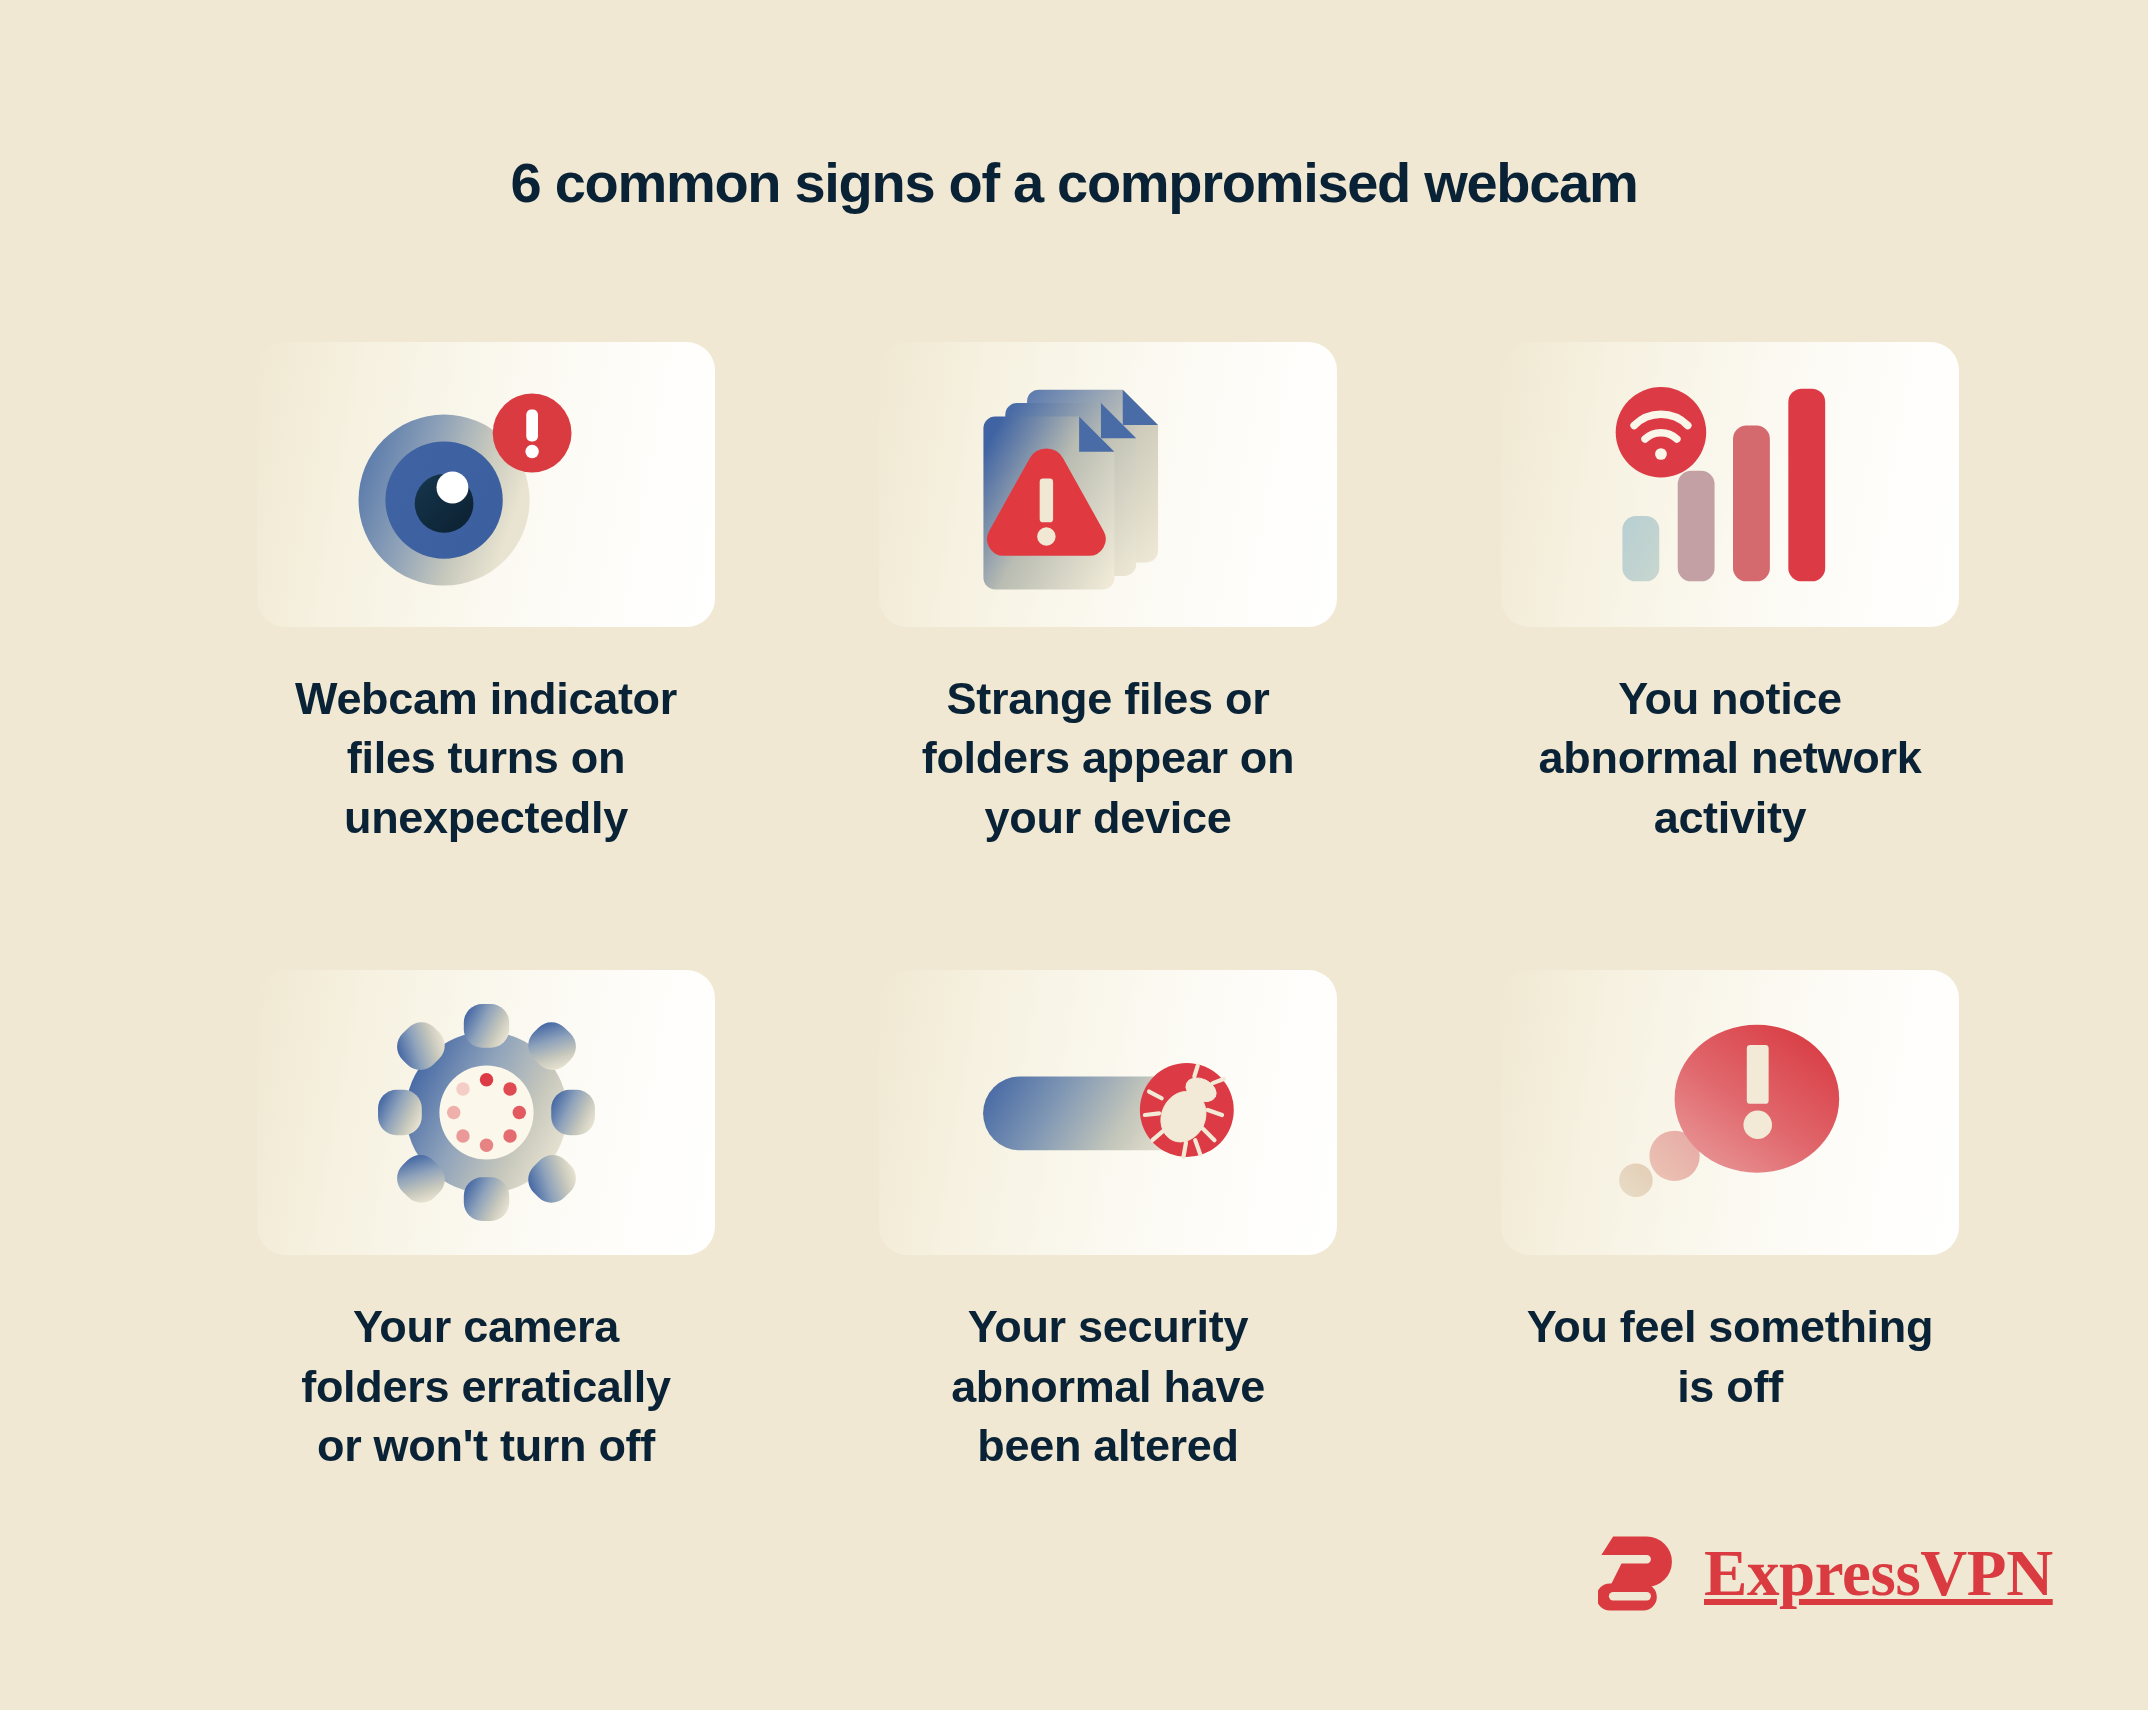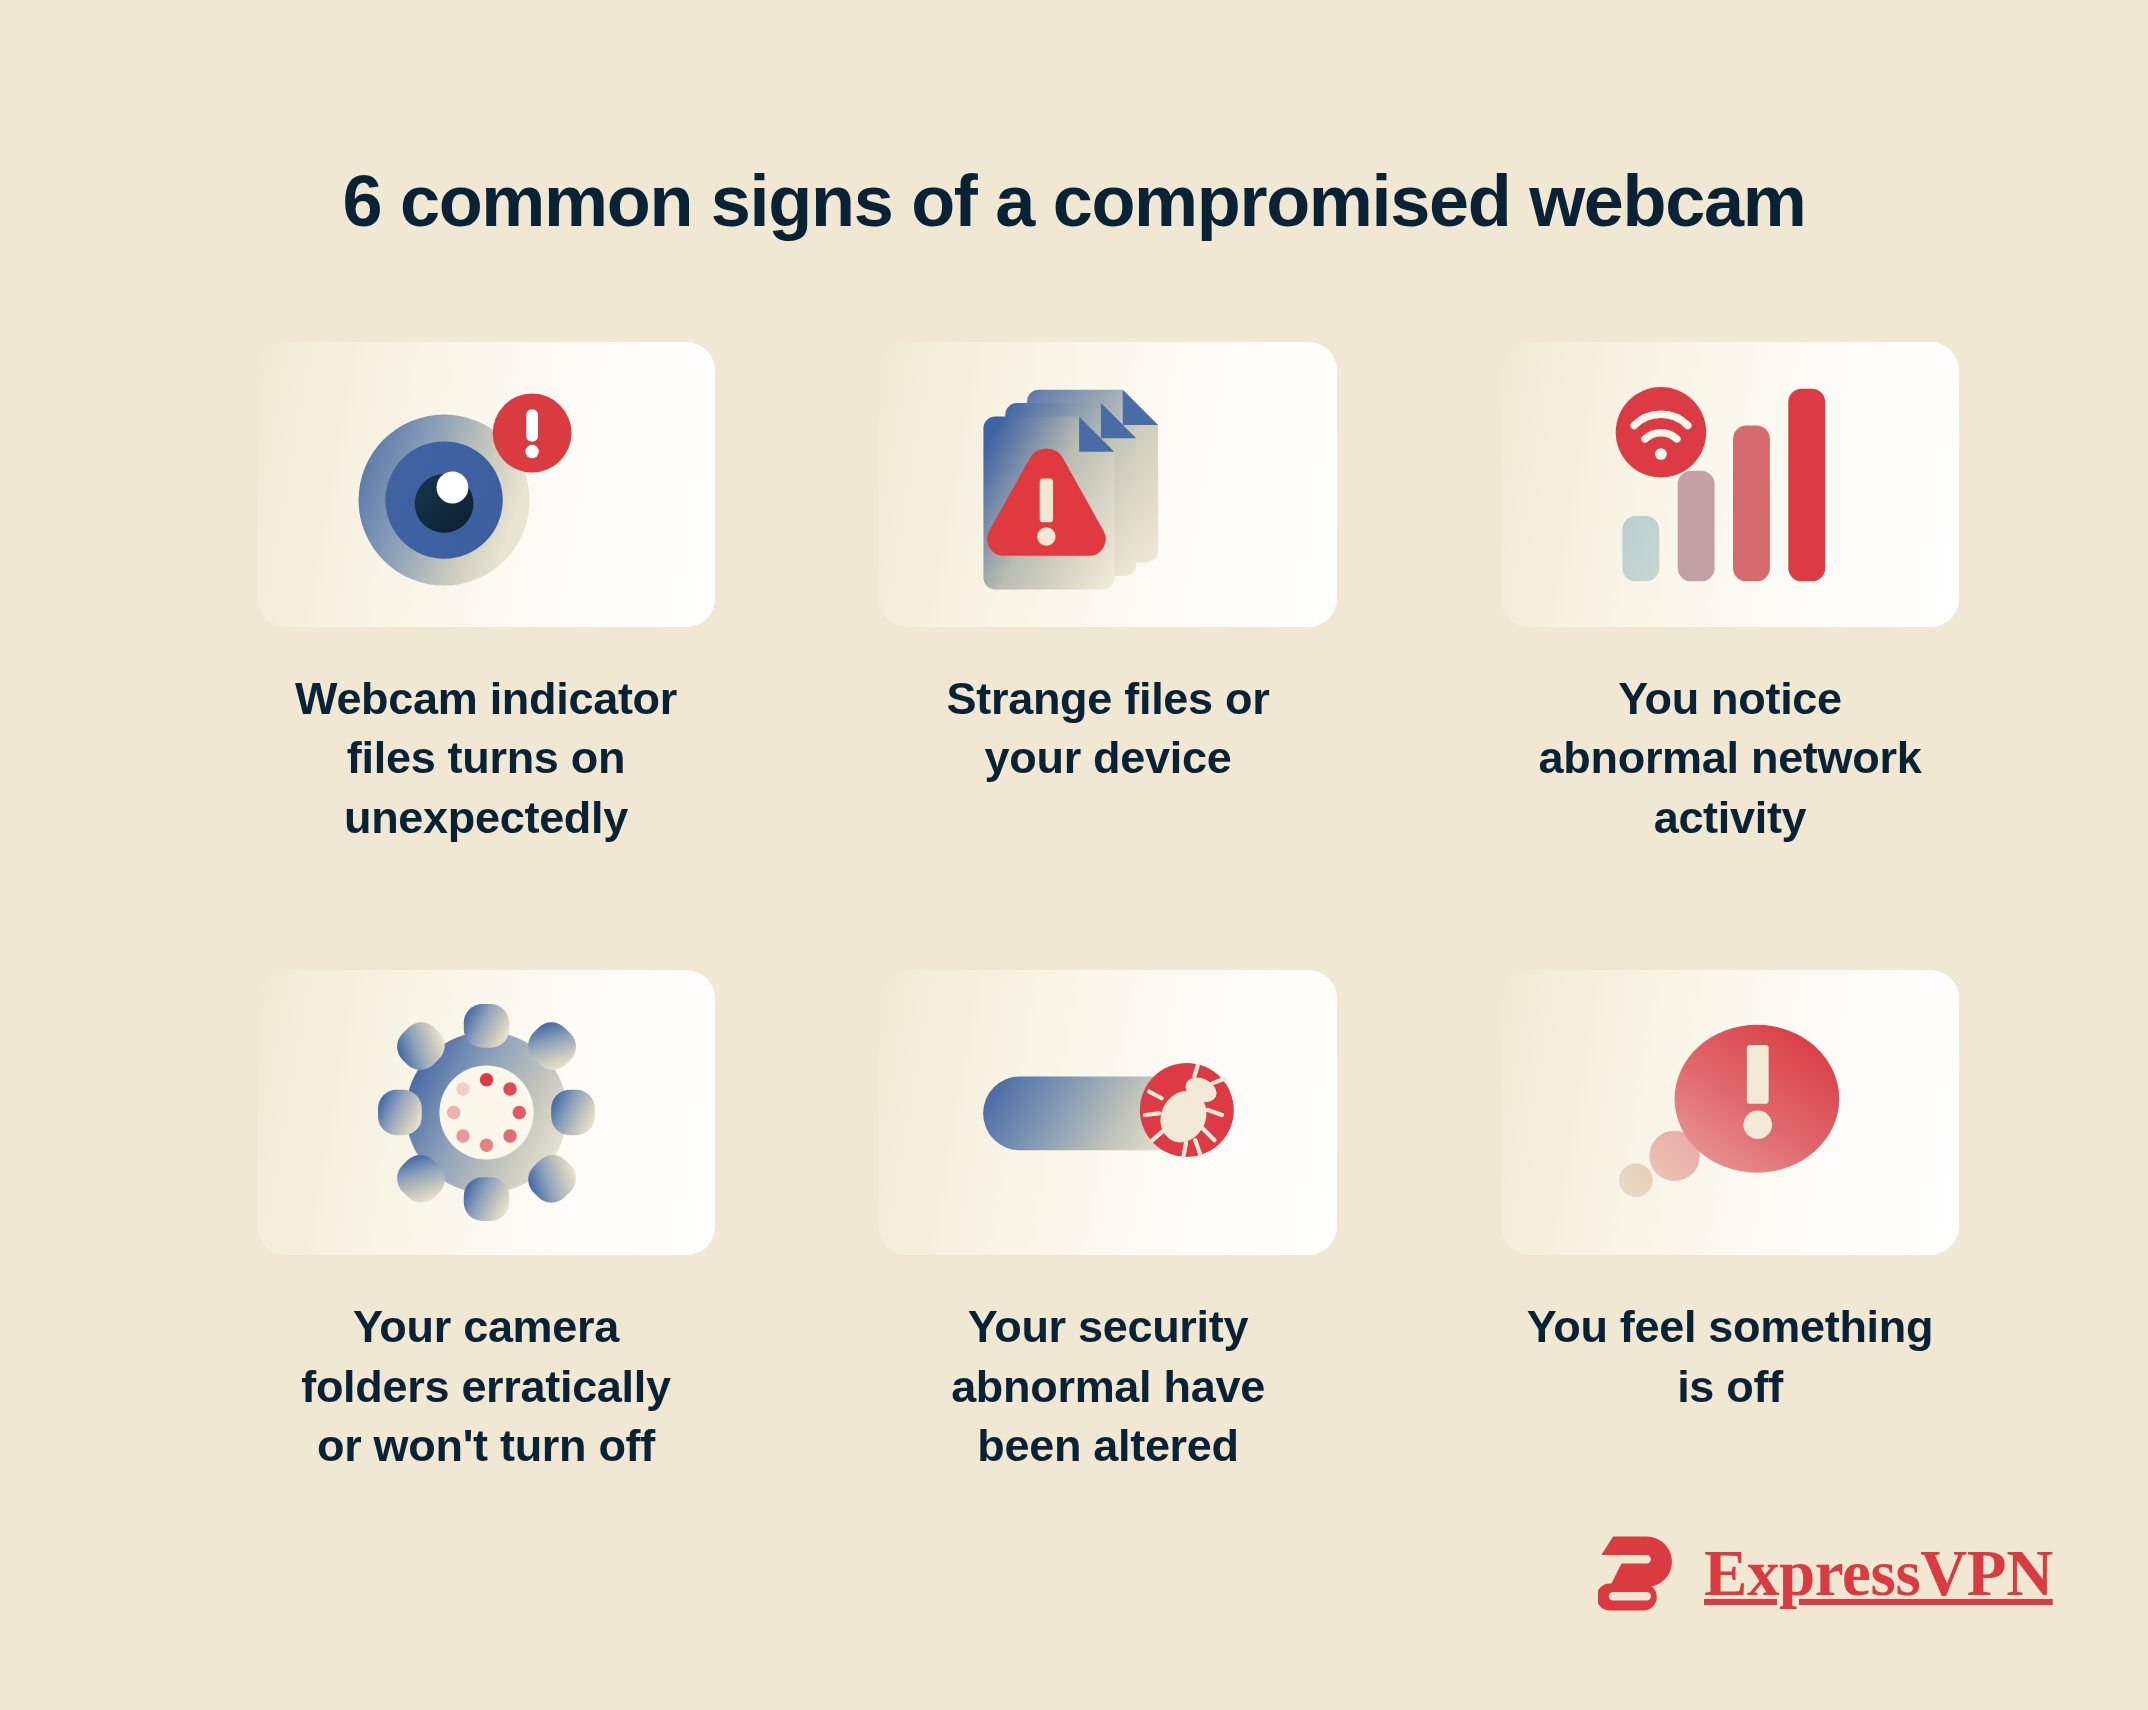--- a/index.html
+++ b/index.html
@@ -22,21 +22,21 @@
     box-sizing: border-box;
   }
 
   
   .title {
     position: absolute;
     top: 114px;
     left: 0;
     width: 2148px;
     text-align: center;
-    font-size: 72px;
+    font-size: 56px;
     font-weight: 700;
     letter-spacing: -1.3px;
     color: #0a2236;
     line-height: 1.1;
   }
 
   
   .grid {
     position: absolute;
     top: 342px;
@@ -177,20 +177,21 @@
           <path d="M30 54 h100 l42 42 v150 a14 14 0 0 1 -14 14 h-128 a14 14 0 0 1 -14 -14 v-178 a14 14 0 0 1 14 -14 z" fill="url(#docGrad)"></path>
           <path d="M130 54 l42 42 h-42 z" fill="#4a6ca6"></path>
 
           <path d="M91 92 a22 22 0 0 1 20 12 l48 86 a20 20 0 0 1 -18 30 h-100 a20 20 0 0 1 -18 -30 l48 -86 a22 22 0 0 1 20 -12 z" fill="#e03a40"></path>
           <rect x="83" y="128" width="16" height="52" rx="4" fill="#f0e8d2"></rect>
           <circle cx="91" cy="197" r="11" fill="#f0e8d2"></circle>
         </svg>
       </div>
       <div class="card-caption">
         <span>Strange files or</span>
+        <span>folders appear on</span>
         <span>your device</span>
       </div>
     </div>
 
     <div class="card">
       <div class="card-art">
         <svg width="243" height="210" viewBox="0 0 290 250">
           <defs>
             <linearGradient id="bar1" x1="0" y1="0" x2="1" y2="1">
               <stop offset="0%" stop-color="#b7cfd2"></stop>

